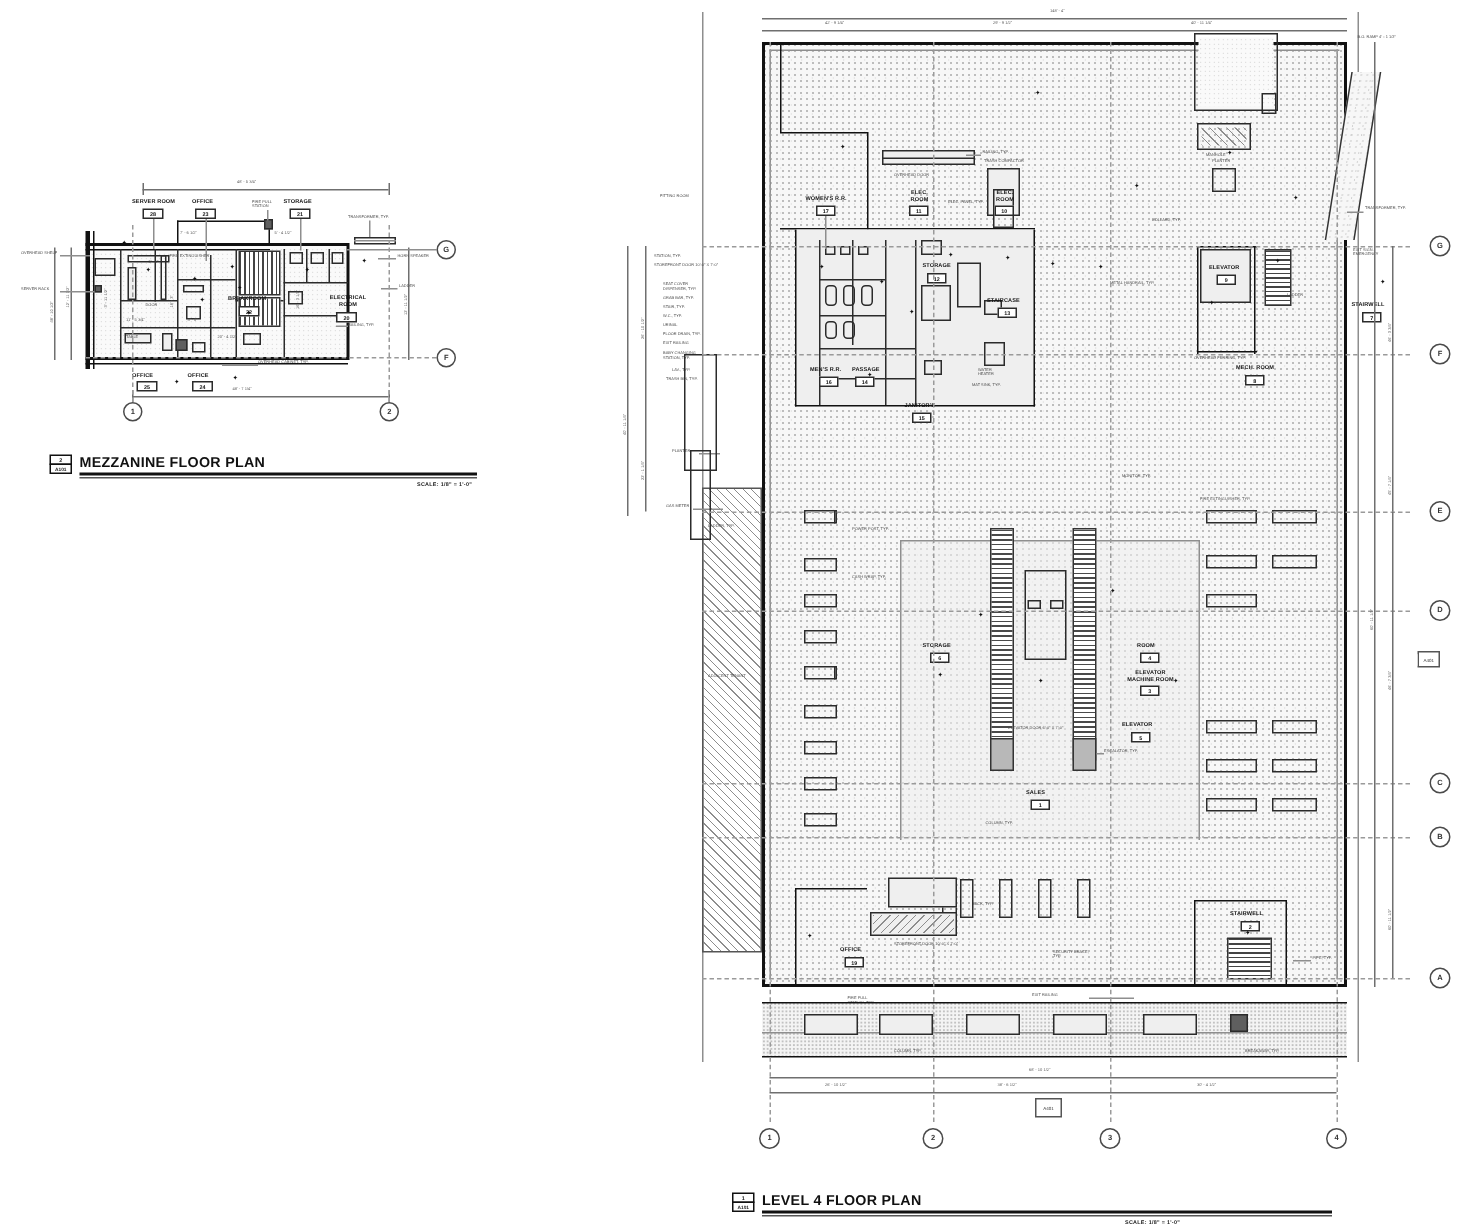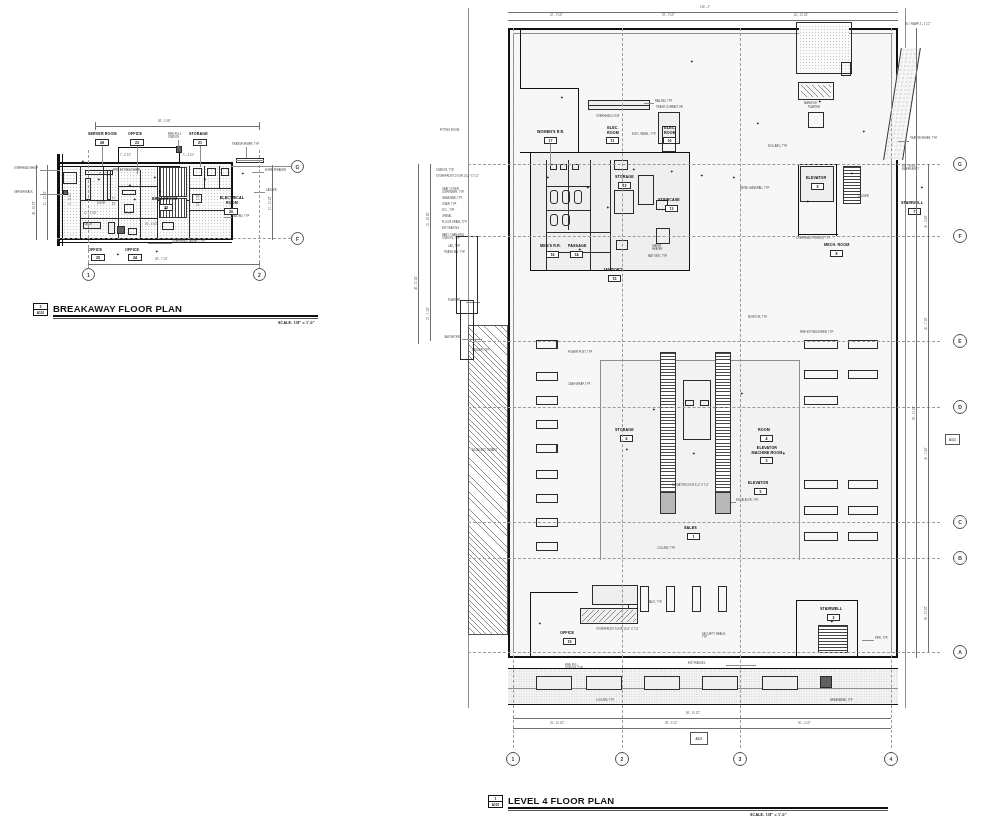--- a/index.html
+++ b/index.html
@@ -254,21 +254,21 @@
     <div class="bub" style="left:291px;top:232px;width:13px;height:13px;">F</div>
     <div class="dash-v" style="left:88px;top:150px;height:118px;"></div>
     <div class="bub" style="left:82px;top:268px;width:13px;height:13px;">1</div>
     <div class="dash-v" style="left:259px;top:150px;height:118px;"></div>
     <div class="bub" style="left:253px;top:268px;width:13px;height:13px;">2</div>
 
     <div class="dettag" style="left:33px;top:303px;">
       <div class="a">2</div>
       <div class="b">A101</div>
     </div>
-    <div class="ttl" style="left:53px;top:303px;">BREAKAWAY FLOOR PLAN</div>
+    <div class="ttl" style="left:53px;top:303px;">MEZZANINE FLOOR PLAN</div>
     <div class="ttlrule" style="left:53px;top:315px;width:265px;"></div>
     <div class="ttlrule2" style="left:53px;top:318px;width:265px;"></div>
     <div class="ttlscale" style="left:278px;top:321px;">SCALE: 1/8" = 1'-0"</div>
   </div>
 
   <div class="abs" style="left:400px;top:0;width:588px;height:820px;">
 
     <div class="ln thin" style="left:68px;top:8px;width:1px;height:700px;"></div>
     <div class="ln thin" style="left:505px;top:8px;width:1px;height:700px;"></div>
 

